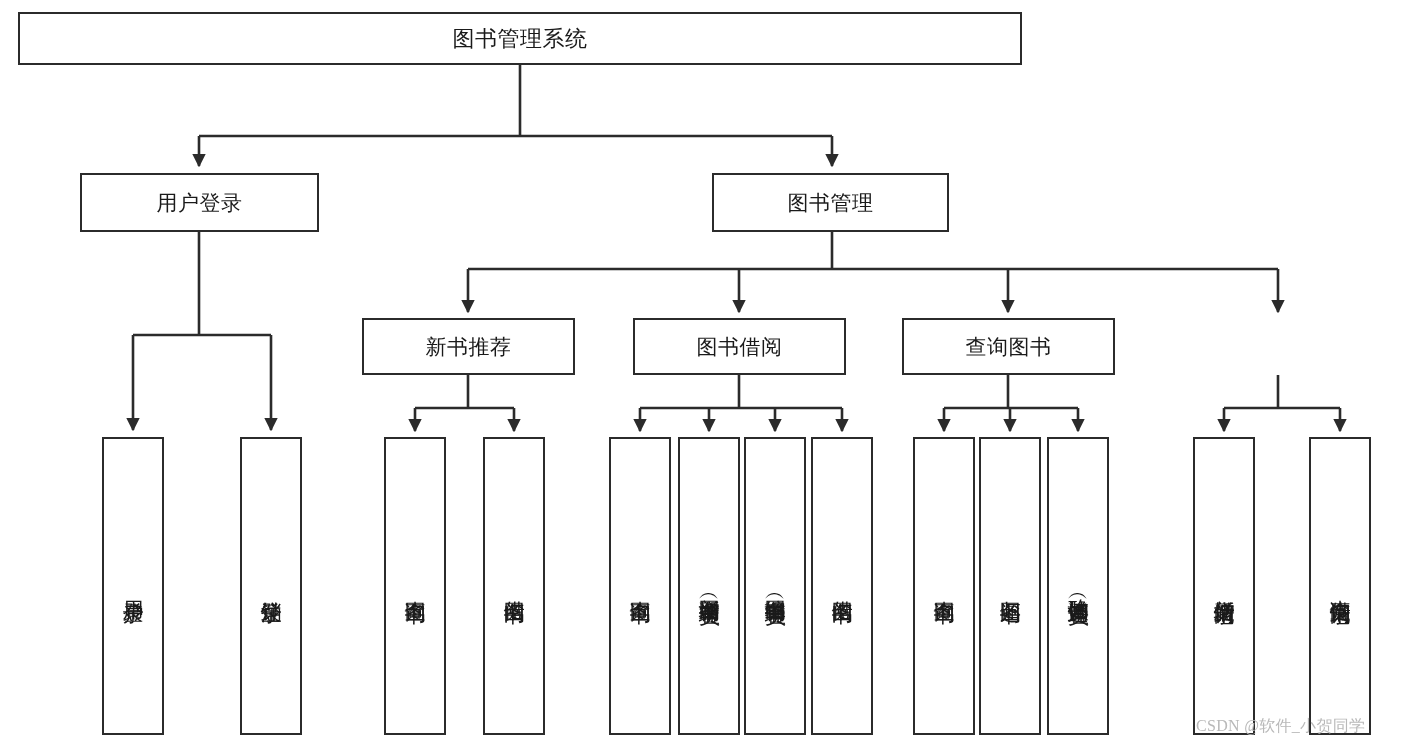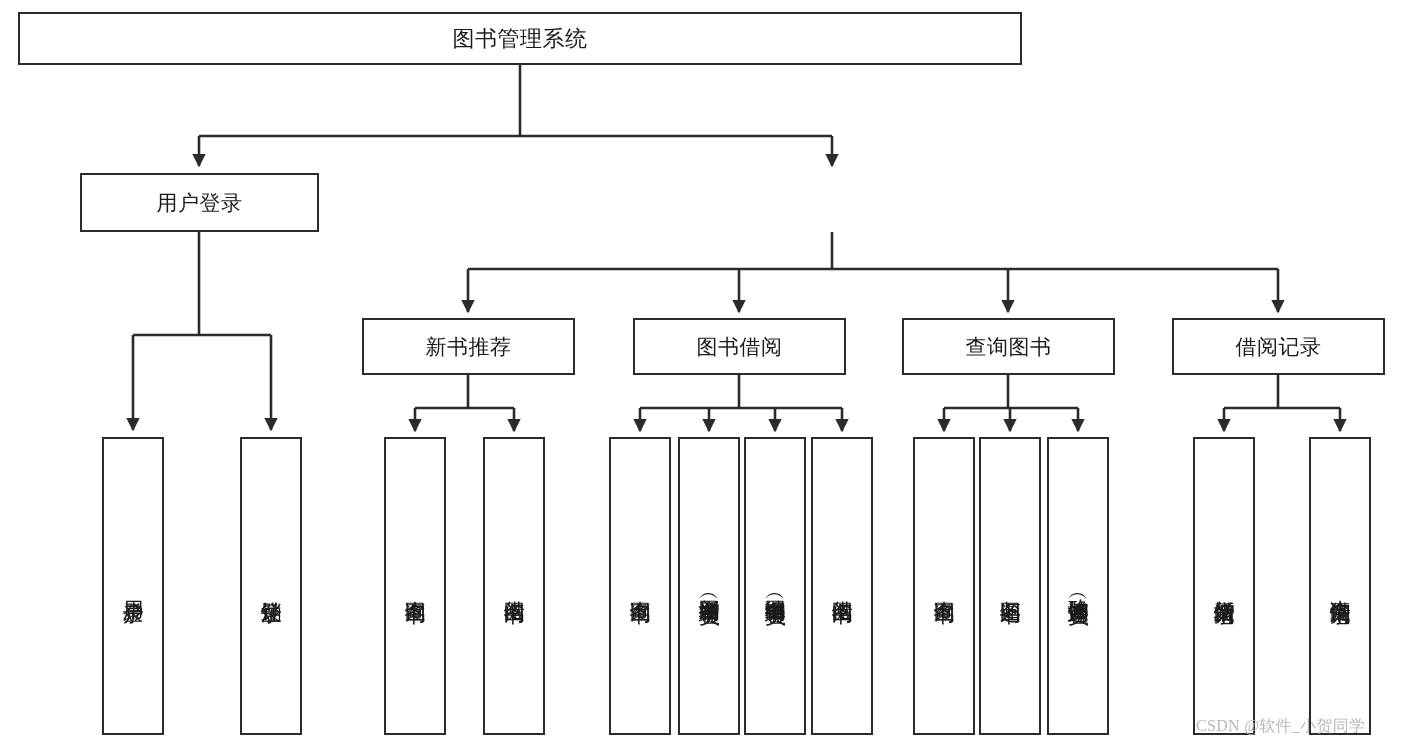--- a/index.html
+++ b/index.html
@@ -124,28 +124,28 @@
       <path d="M 1224 408 L 1340 408"></path>
       <path d="M 1224 408 L 1224 431" marker-end="url(#arrow)"></path>
       <path d="M 1340 408 L 1340 431" marker-end="url(#arrow)"></path>
     </g>
   </svg>
 
   <div class="node h" id="root-node" style="left:18px; top:12px; width:1004px; height:53px;">图书管理系统</div>
 
   <div class="node h" style="left:80px; top:173px; width:239px; height:59px;">用户登录</div>
 
+  <div class="node h" style="left:712px; top:173px; width:237px; height:59px;">图书管理</div>
 
   <div class="node h" style="left:633px; top:318px; width:213px; height:57px;">图书借阅</div>
 
   <div class="node h" style="left:362px; top:318px; width:213px; height:57px;">新书推荐</div>
 
   <div class="node h" style="left:902px; top:318px; width:213px; height:57px;">查询图书</div>
 
-  <div class="node h" style="left:1172px; top:318px; width:213px; height:57px;">借阅记录</div>
 
   <div class="node v" style="left:102px; top:437px; width:62px; height:298px;">
     <span class="vtext">用户登录</span>
   </div>
 
   <div class="node v" style="left:240px; top:437px; width:62px; height:298px;">
     <span class="vtext">注销登录</span>
   </div>
 
   <div class="node v" style="left:384px; top:437px; width:62px; height:298px;">

